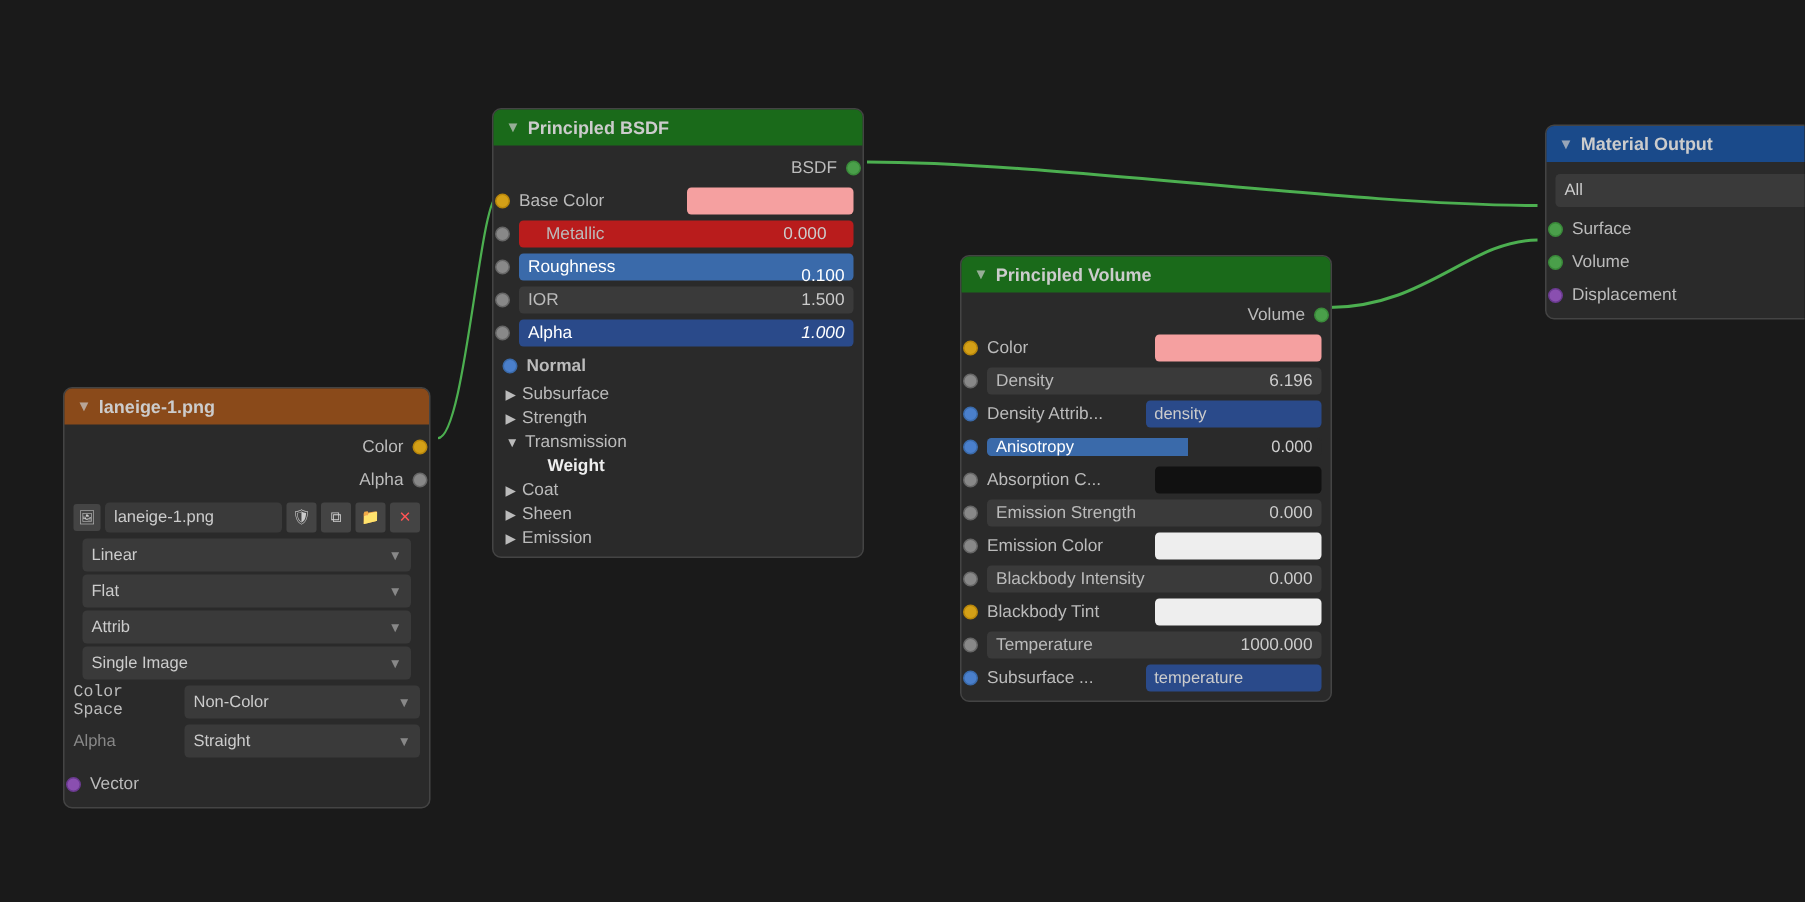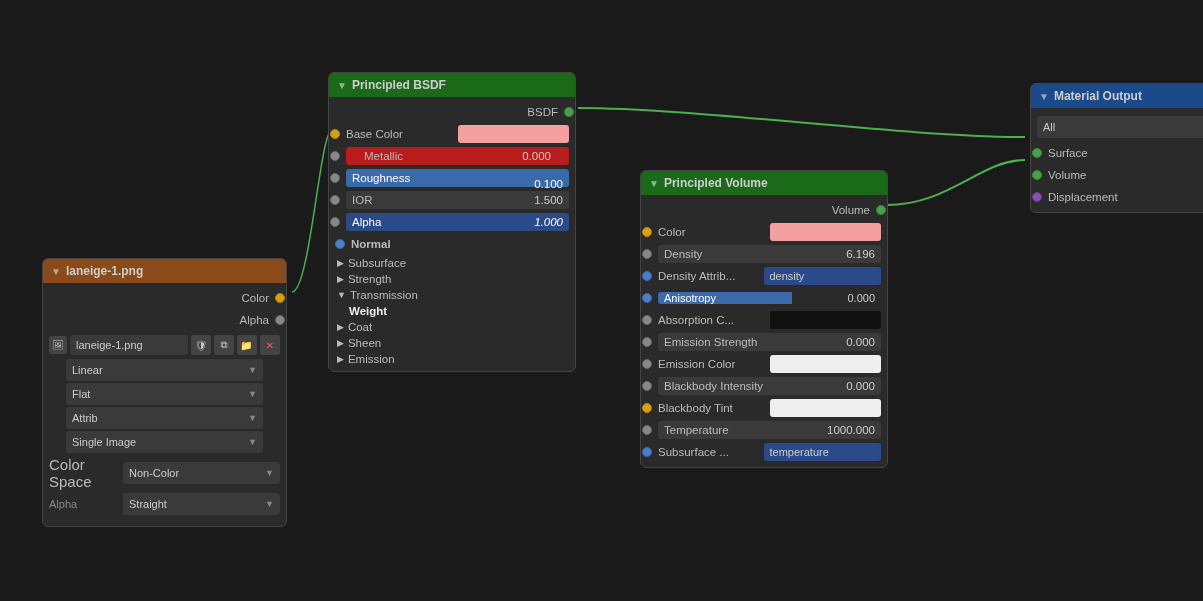--- a/index.html
+++ b/index.html
@@ -138,21 +138,21 @@
     }
 
     
     .dropdown-row {
       display: flex;
       align-items: center;
       background: #3a3a3a;
       border-radius: 3px;
       height: 22px;
       padding: 0 6px;
-      margin: 2px 17px;
+      margin: 2px 6px;
     }
 
     .dropdown-row .label {
       flex: 1;
       font-size: 11px;
       color: #ccc;
     }
 
     .dropdown-row .arrow {
       font-size: 9px;
@@ -270,36 +270,40 @@
       <div class="dropdown-row">
         <span class="label">Attrib</span>
         <span class="arrow">▼</span>
       </div>
       <div class="dropdown-row">
         <span class="label">Single Image</span>
         <span class="arrow">▼</span>
       </div>
 
       <div style="display:flex; align-items:center; margin: 3px 0;">
-        <span class="label-left" style="font-size:15px;color:#bbb;width:70px;">Color Space</span>
+        <span class="label-left" style="font-size:11px;color:#bbb;width:70px;font-family:Liberation Mono, monospace;">Color Space</span>
         <div class="dropdown-row" style="flex:1; margin:0;">
           <span class="label">Non-Color</span>
           <span class="arrow">▼</span>
         </div>
       </div>
 
       <div style="display:flex; align-items:center; margin: 3px 0;">
         <span class="label-left" style="font-size:11px;color:#888;width:70px;">Alpha</span>
         <div class="dropdown-row" style="flex:1; margin:0;">
           <span class="label">Straight</span>
           <span class="arrow">▼</span>
         </div>
       </div>
     </div>
 
+    <div class="node-row">
+      <span class="socket socket-purple socket-left"></span>
+      <span class="row-label">Vector</span>
+    </div>
   </div>
 </div>
 
 <div class="node" style="left: 328px; top: 72px; width: 248px;">
   <div class="node-header principled-bsdf-header">
     <span class="collapse-icon">▼</span>
     <span>Principled BSDF</span>
   </div>
   <div class="node-body">
 
@@ -356,21 +360,21 @@
       <span>Subsurface</span>
     </div>
     <div class="collapse-row">
       <span class="tri">▶</span>
       <span>Strength</span>
     </div>
     <div class="collapse-row">
       <span class="tri">▼</span>
       <span>Transmission</span>
     </div>
-    <div class="collapse-row" style="padding-left: 20px; font-weight:bold; color:#eee;">
+    <div class="collapse-row" style="padding-left: 20px; font-weight:bold; color:#eee;margin-left:16px;">
       <span>Weight</span>
     </div>
     <div class="collapse-row">
       <span class="tri">▶</span>
       <span>Coat</span>
     </div>
     <div class="collapse-row">
       <span class="tri">▶</span>
       <span>Sheen</span>
     </div>

